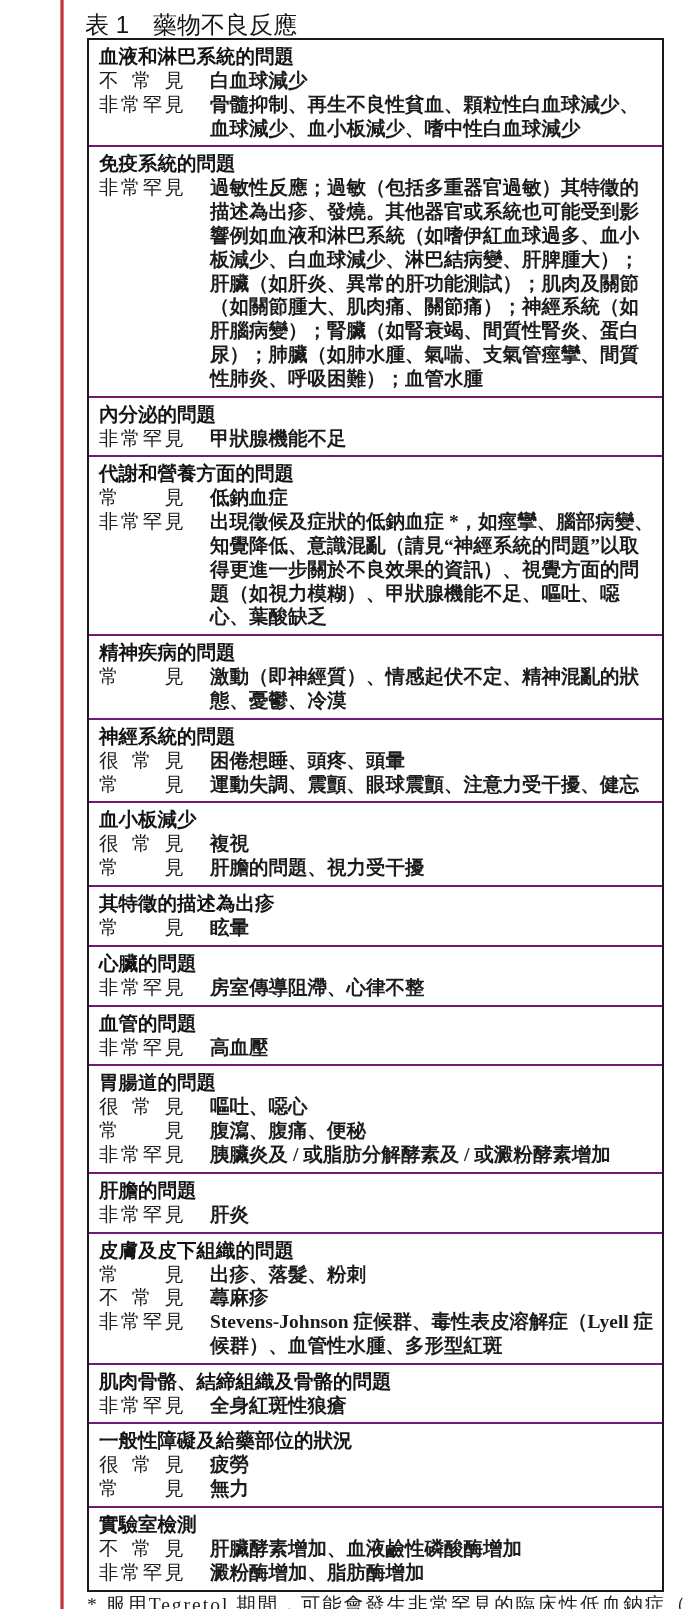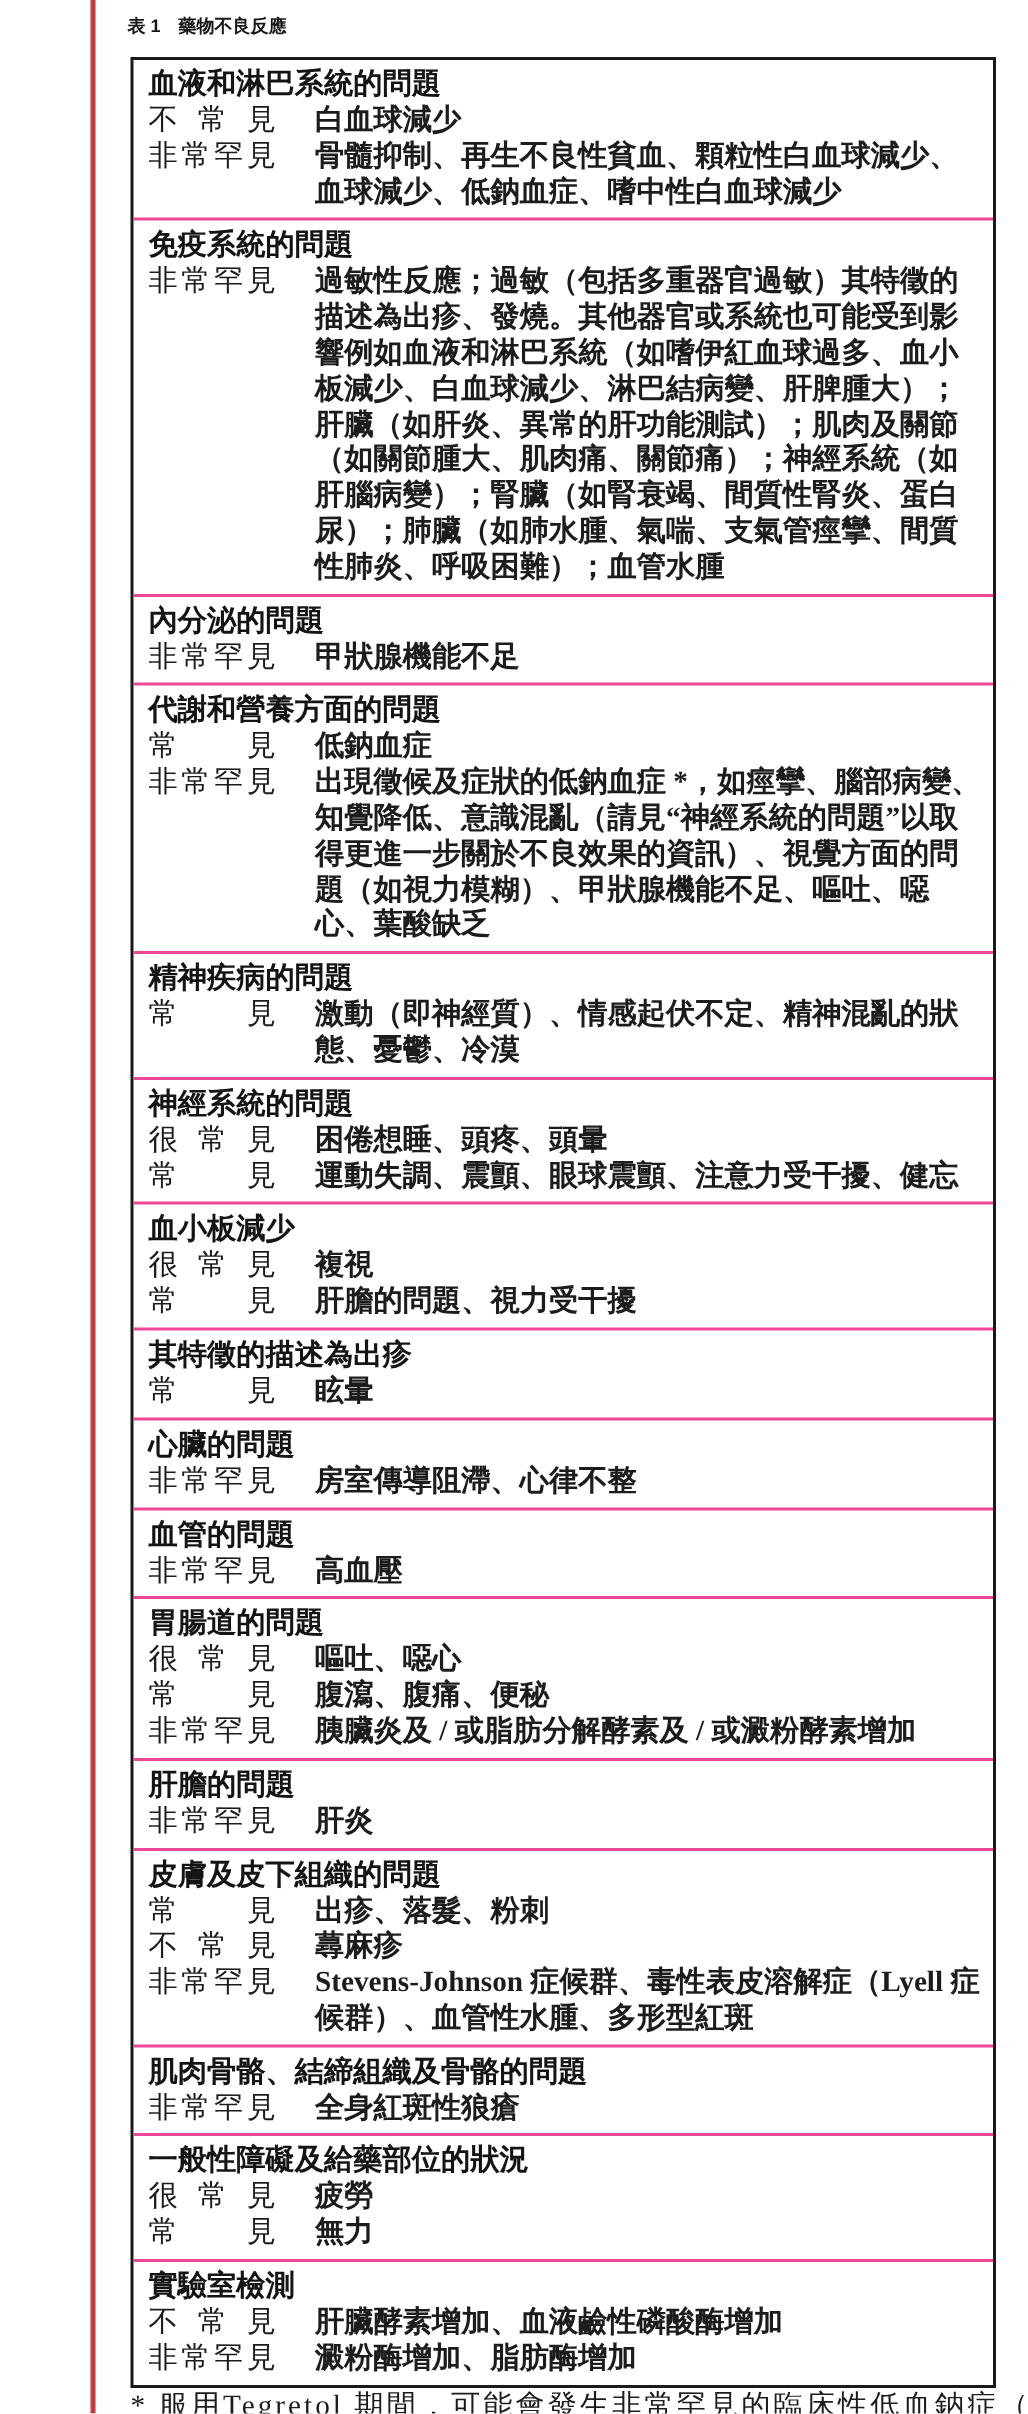--- a/index.html
+++ b/index.html
@@ -12,30 +12,30 @@
     color: #1c1c1c;
   }
   .red-rule {
     position: absolute; left: 60px; top: 0;
     width: 4px; height: 1609px;
     background: linear-gradient(90deg, #eab5b6 0%, #c23a40 30%, #bf3338 70%, #eab5b6 100%);
   }
   .page-title {
     position: absolute; left: 85px; top: 9px;
     font-family: "Liberation Sans", "DejaVu Sans", sans-serif;
-    font-weight: 700; font-size: 12px;
+    font-weight: 400; font-size: 24px;
     color: #161616; white-space: pre;
   }
   .adr-table {
     position: absolute; left: 87px; top: 38px;
     width: 577px; box-sizing: border-box;
     border: 2px solid #1a1a1a;
     background: #ffffff;
   }
-  .section { padding: 3px 0 5px 0; border-top: 2px solid #ec4899; }
+  .section { padding: 3px 0 5px 0; border-top: 2px solid #701a75; }
   .section:first-child { border-top: none; }
   .section-header {
     font-family: "Liberation Sans", "DejaVu Sans", sans-serif;
     font-weight: 700; font-size: 19.5px; line-height: 26px;
     padding: 0 8px 0 10px; color: #141414;
   }
   .row {
     display: flex; align-items: flex-start;
     padding: 0 8px 0 10px;
     font-size: 19.5px; line-height: 23.8px;
@@ -71,21 +71,21 @@
         </div>
         <div class="desc">白血球減少</div>
       </div>
       <div class="row">
         <div class="freq">
           <span>非</span>
           <span>常</span>
           <span>罕</span>
           <span>見</span>
         </div>
-        <div class="desc">骨髓抑制、再生不良性貧血、顆粒性白血球減少、血球減少、低鈉血症、嗜中性白血球減少</div>
+        <div class="desc">骨髓抑制、再生不良性貧血、顆粒性白血球減少、血球減少、血小板減少、嗜中性白血球減少</div>
       </div>
     </div>
     <div class="section">
       <div class="section-header">免疫系統的問題</div>
       <div class="row">
         <div class="freq">
           <span>非</span>
           <span>常</span>
           <span>罕</span>
           <span>見</span>

